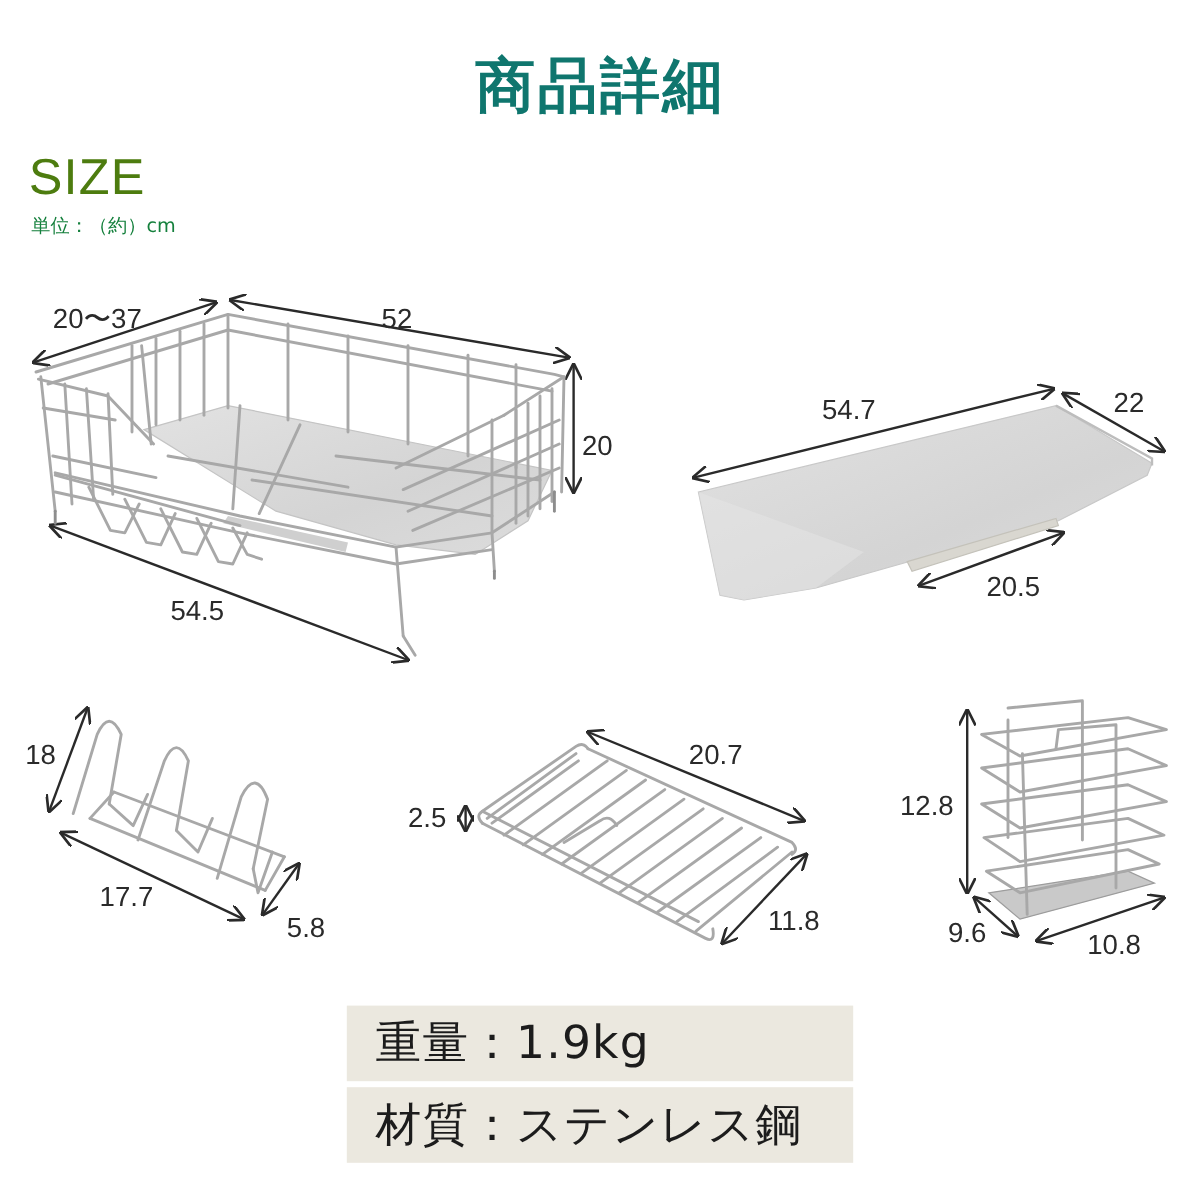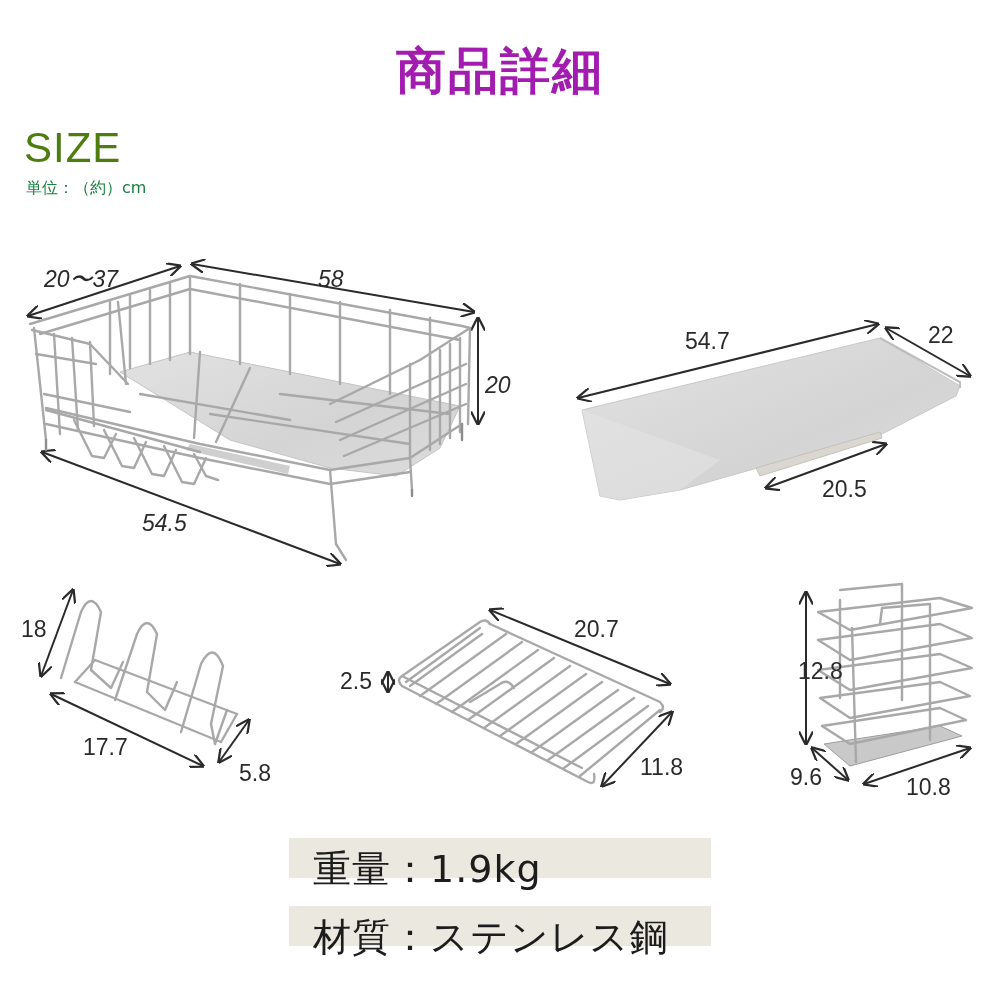--- a/index.html
+++ b/index.html
@@ -1,27 +1,27 @@
 <!DOCTYPE html>
 <html><head>
   <meta charset="utf-8">
   <style>
     html, body { margin: 0; padding: 0; background: #ffffff; }
     body { width: 1000px; height: 1000px; position: relative; overflow: hidden;
            font-family: "DejaVu Sans", "Liberation Sans", sans-serif; color: #231f20; }
     .title { position: absolute; left: 0; top: 38px; width: 1000px; text-align: center;
-             font-size: 50px; font-weight: bold; letter-spacing: 2px; color: #a21caf; }
+             font-size: 50px; font-weight: bold; letter-spacing: 2px; color: #0f766e; }
     .size-heading { position: absolute; left: 24px; top: 124px; font-size: 42px;
                     font-family: "Liberation Sans", sans-serif; color: #4d7c0f; letter-spacing: 1px; }
     .unit-note { position: absolute; left: 26px; top: 178px; font-size: 16px; color: #15803d; }
     .figure { position: absolute; }
     .figure svg { display: block; }
     .dim { position: absolute; font-family: "Liberation Sans", sans-serif; font-size: 23px;
            color: #2a2a2a; white-space: nowrap; line-height: 1; }
-    .spec-box { position: absolute; left: 289px; width: 422px; height: 40px; background: #ebe8df; }
+    .spec-box { position: absolute; left: 289px; width: 422px; height: 63px; background: #ebe8df; }
     .spec-text { position: absolute; left: 24px; top: 6px; font-size: 38px; color: #1c1c1c;
                  white-space: nowrap; letter-spacing: 1px; }
     .wire { fill: none; stroke: #a8a8a8; stroke-width: 2.4; stroke-linecap: round; stroke-linejoin: round; }
     .wire-dark { fill: none; stroke: #8d8d8d; stroke-width: 2.4; stroke-linecap: round; stroke-linejoin: round; }
     .arrow { stroke: #2a2a2a; stroke-width: 2; fill: none; }
   </style>
 </head>
 <body>
 
 <svg width="0" height="0" style="position:absolute">
@@ -34,21 +34,21 @@
       <stop offset="0.6" stop-color="#d4d4d4"></stop>
       <stop offset="1" stop-color="#dcdcdc"></stop>
     </linearGradient>
   </defs>
 </svg>
 
 <div class="title">商品詳細</div>
 <div class="size-heading">SIZE</div>
 <div class="unit-note">単位：（約）cm</div>
 
-<div class="figure" style="left:0;top:244px;font-style:italic;">
+<div class="figure" style="left:0;top:230px;">
   <svg width="540" height="340" viewBox="0 0 540 340">
 
     <line class="arrow" x1="28" y1="72" x2="180" y2="22" marker-start="url(#ah)" marker-end="url(#ah)"></line>
     <line class="arrow" x1="192" y1="20" x2="474" y2="68" marker-start="url(#ah)" marker-end="url(#ah)"></line>
     <line class="arrow" x1="478" y1="74" x2="478" y2="180" marker-start="url(#ah)" marker-end="url(#ah)"></line>
     <line class="arrow" x1="42" y1="208" x2="340" y2="320" marker-start="url(#ah)" marker-end="url(#ah)"></line>
 
     <polygon points="120,128 190,108 460,162 440,204 396,232 330,224 230,196" fill="url(#trayGrad)" stroke="#c4c4c4"></polygon>
     <polygon points="190,200 290,222 288,230 186,206" fill="#cfcfcf"></polygon>
 
@@ -117,21 +117,21 @@
       <line x1="280" y1="150" x2="450" y2="170"></line>
     </g>
 
     <g class="wire-dark">
       <line x1="46" y1="196" x2="46" y2="206"></line>
       <line x1="462" y1="180" x2="462" y2="196"></line>
       <line x1="412" y1="246" x2="412" y2="252"></line>
     </g>
   </svg>
   <div class="dim" style="left:44px;top:24px;">20〜37</div>
-  <div class="dim" style="left:318px;top:24px;">58</div>
+  <div class="dim" style="left:318px;top:24px;">52</div>
   <div class="dim" style="left:485px;top:130px;">20</div>
   <div class="dim" style="left:142px;top:268px;">54.5</div>
 </div>
 
 <div class="figure" style="left:560px;top:300px;">
   <svg width="430" height="220" viewBox="0 0 430 220">
     <line class="arrow" x1="18" y1="98" x2="318" y2="24" marker-start="url(#ah)" marker-end="url(#ah)"></line>
     <line class="arrow" x1="326" y1="28" x2="410" y2="76" marker-start="url(#ah)" marker-end="url(#ah)"></line>
     <line class="arrow" x1="206" y1="188" x2="326" y2="144" marker-start="url(#ah)" marker-end="url(#ah)"></line>
     <polygon points="22,110 320,38 400,86 396,96 322,134 296,140 120,190 60,200 40,196" fill="url(#trayGrad)" stroke="#c8c8c8"></polygon>
@@ -211,21 +211,21 @@
       <polygon points="78,60 200,44 232,58 110,80"></polygon>
       <polygon points="78,90 200,74 232,88 110,110"></polygon>
       <polygon points="80,118 200,102 230,116 110,138"></polygon>
       <polygon points="82,146 200,128 226,140 110,164"></polygon>
       <path d="M100,20 L100,118"></path>
       <path d="M100,10 L162,4 L162,120"></path>
       <path d="M140,44 L142,28 L190,24 L190,160"></path>
       <path d="M112,48 L116,182"></path>
     </g>
   </svg>
-  <div class="dim" style="left:10px;top:80px;margin-left:48px;">12.8</div>
+  <div class="dim" style="left:10px;top:80px;">12.8</div>
   <div class="dim" style="left:50px;top:186px;">9.6</div>
   <div class="dim" style="left:166px;top:196px;">10.8</div>
 </div>
 
 <div class="spec-box" style="top:838px;">
   <div class="spec-text">重量：1.9kg</div>
 </div>
 <div class="spec-box" style="top:906px;">
   <div class="spec-text">材質：ステンレス鋼</div>
 </div>

